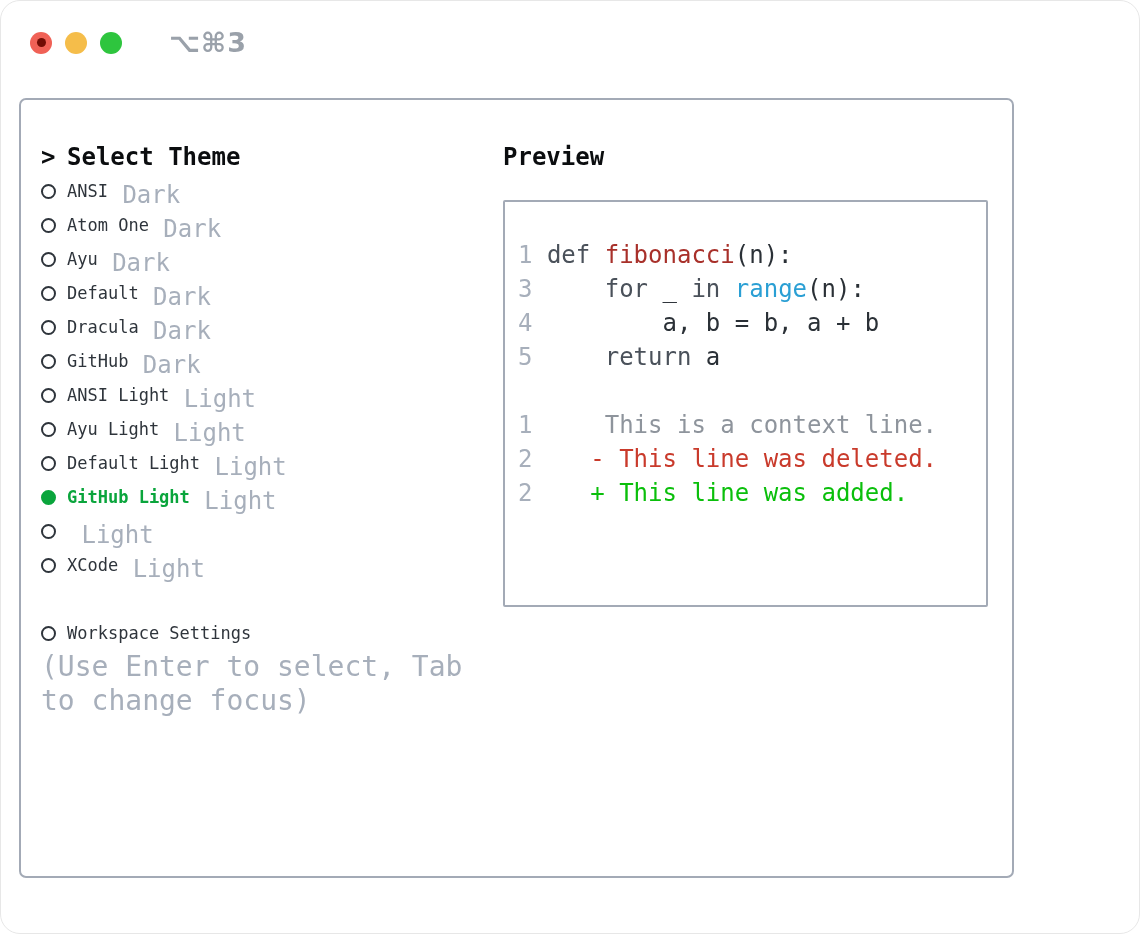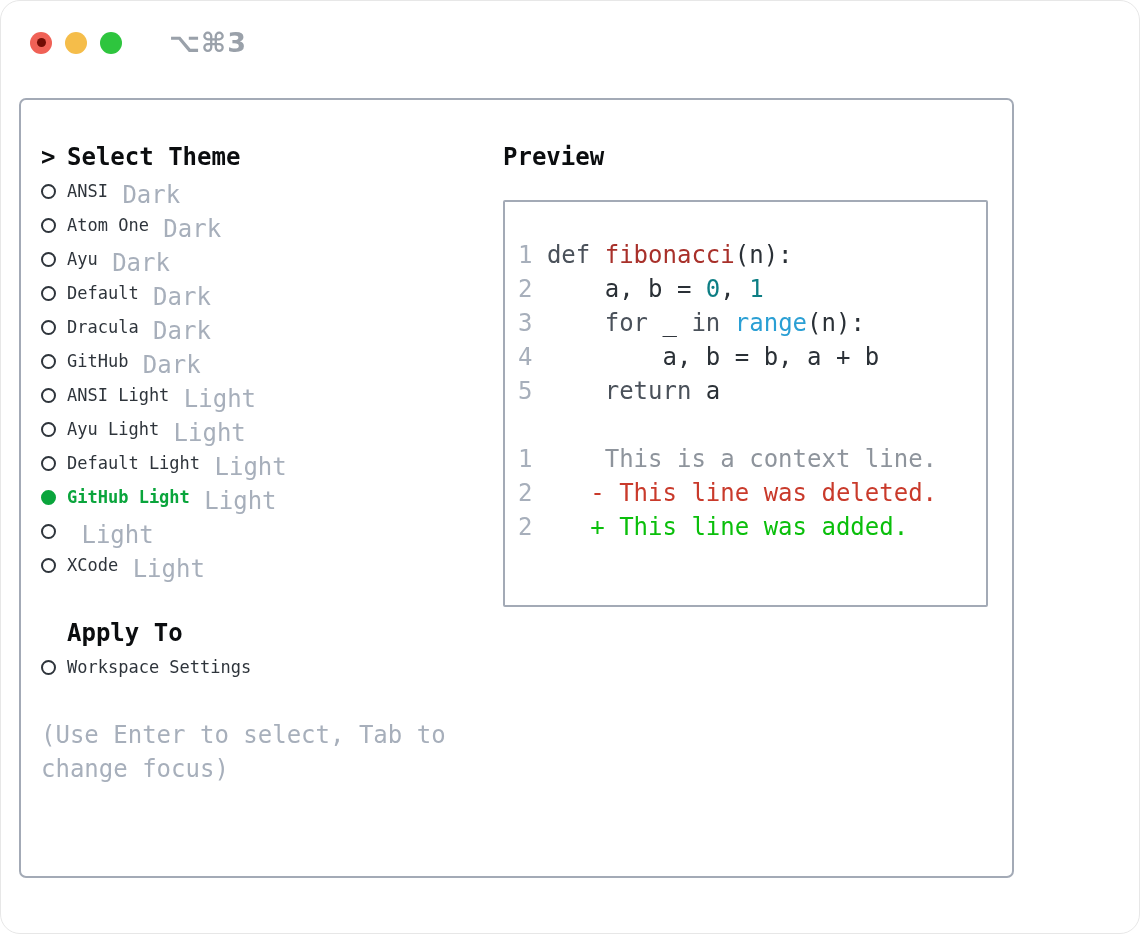--- a/index.html
+++ b/index.html
@@ -55,22 +55,22 @@
   .item-label{font-size:17px;color:var(--item-dark);}
   .item-label.sel{color:var(--accent-green);font-weight:bold;}
   .variant{font-size:24px;color:var(--muted-gray);margin-top:8px;}
   .dot{
     width:15px;height:15px;border-radius:50%;
     border:2px solid var(--item-dark);box-sizing:border-box;
   }
   .dot.sel{background:var(--accent-green);border-color:var(--accent-green);}
   .spacer{height:34px;}
   .help{
-    margin-top:34px;width:440px;
-    font-size:24px;line-height:34px;
+    width:440px;
+    font-size:28px;line-height:34px;
     color:var(--muted-gray);
   }
   
   .preview-box{
     margin-top:26px;
     width:485px;height:407px;
     border:2px solid var(--panel-border);
     border-radius:2px;
     box-sizing:border-box;
     padding:36px 8px 0 13px;
@@ -118,38 +118,33 @@
           <div class="row"><span class="marker-cell"><span class="dot"></span></span><span class="item-label">ANSI Light</span><span class="variant"> Light</span></div>
           <div class="row"><span class="marker-cell"><span class="dot"></span></span><span class="item-label">Ayu Light</span><span class="variant"> Light</span></div>
           <div class="row"><span class="marker-cell"><span class="dot"></span></span><span class="item-label">Default Light</span><span class="variant"> Light</span></div>
           <div class="row"><span class="marker-cell"><span class="dot sel"></span></span><span class="item-label sel">GitHub Light</span><span class="variant"> Light</span></div>
           <div class="row"><span class="marker-cell"><span class="dot"></span></span><span class="variant"> Light</span></div>
           <div class="row"><span class="marker-cell"><span class="dot"></span></span><span class="item-label">XCode</span><span class="variant"> Light</span></div>
         </div>
 
       <div class="spacer"></div>
 
-      <div class="row">
-        <span class="marker-cell"></span>
-        <span class="hdr">Apply To</span>
-      </div>
       <div id="apply-list">
           <div class="row"><span class="marker-cell"><span class="dot"></span></span><span class="item-label">Workspace Settings</span></div>
         </div>
 
       <div class="help">(Use Enter to select, Tab to change focus)</div>
     </div>
 
     <div class="right-col">
       <div class="row">
         <span class="hdr">Preview</span>
       </div>
       <div class="preview-box" id="preview-box">
           <div class="cl"><span class="ln">1 </span><span class="kw">def </span><span class="fn">fibonacci</span><span class="pl">(n):</span></div>
-          <div class="cl"><span class="ln">2 </span><span class="pl">    </span><span class="pl">a, b = </span><span class="num">0</span><span class="pl">, </span><span class="num">1</span></div>
           <div class="cl"><span class="ln">3 </span><span class="pl">    </span><span class="kw">for</span><span class="pl"> _ </span><span class="kw">in</span><span class="pl"> </span><span class="bi">range</span><span class="pl">(n):</span></div>
           <div class="cl"><span class="ln">4 </span><span class="pl">        a, b = b, a + b</span></div>
           <div class="cl"><span class="ln">5 </span><span class="pl">    </span><span class="kw">return</span><span class="pl"> a</span></div>
           <div class="cl"><span class="ln">  </span></div>
           <div class="cl"><span class="ln">1 </span><span class="ctx">    This is a context line.</span></div>
           <div class="cl"><span class="ln">2 </span><span class="del">   - This line was deleted.</span></div>
           <div class="cl"><span class="ln">2 </span><span class="add">   + This line was added.</span></div>
         </div>
     </div>
 

